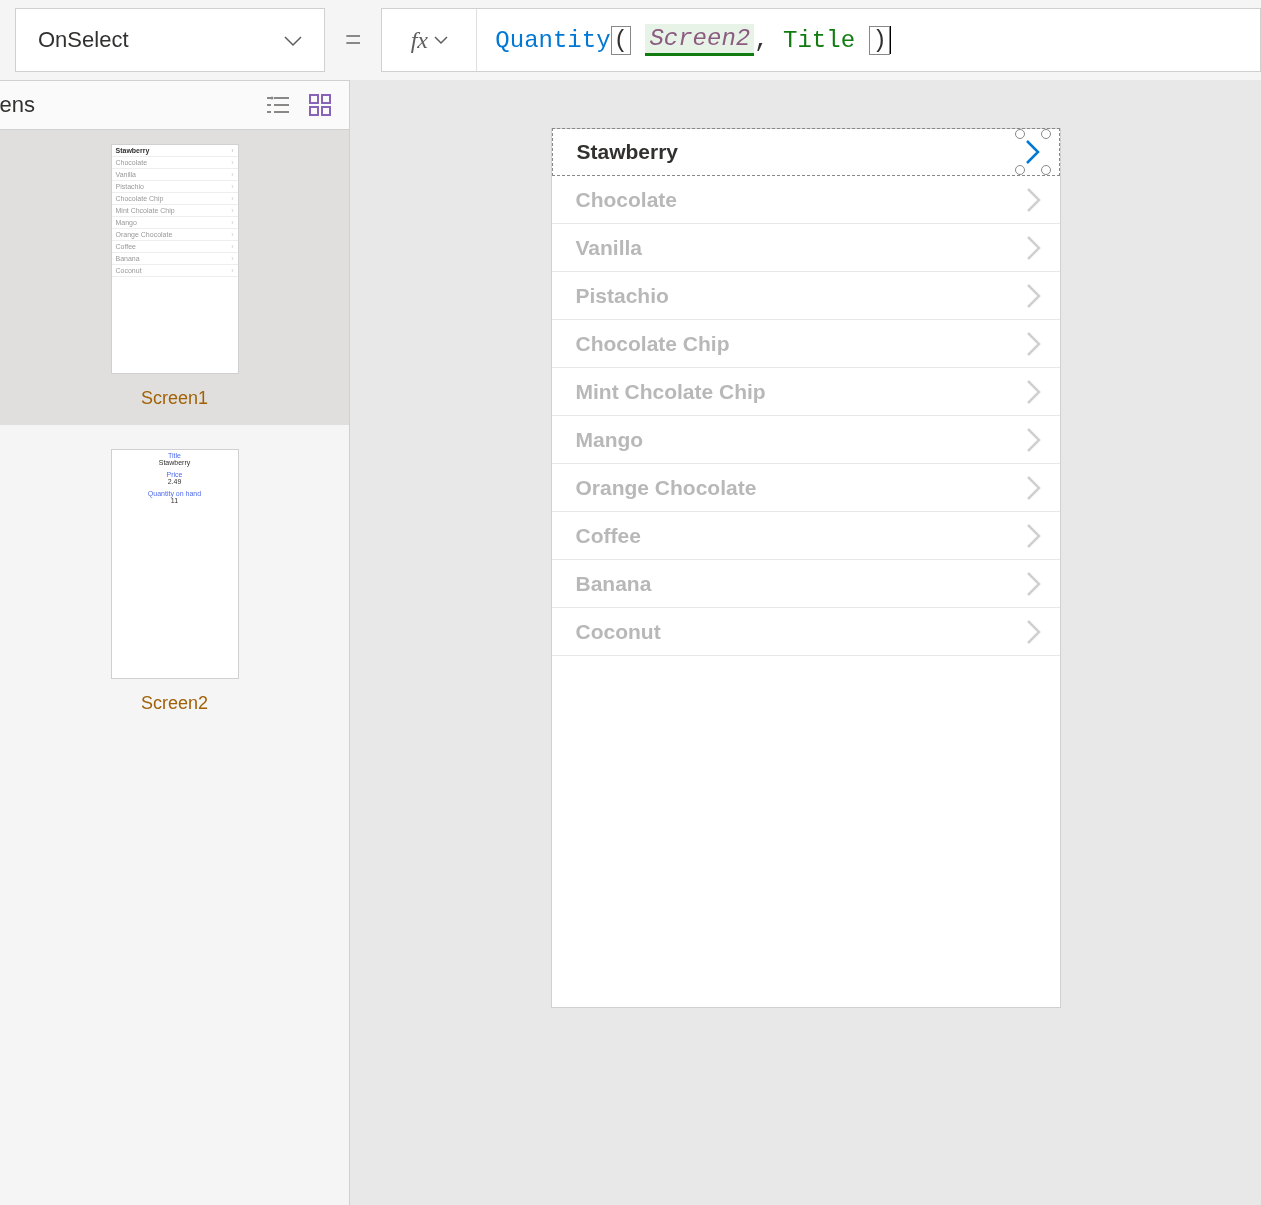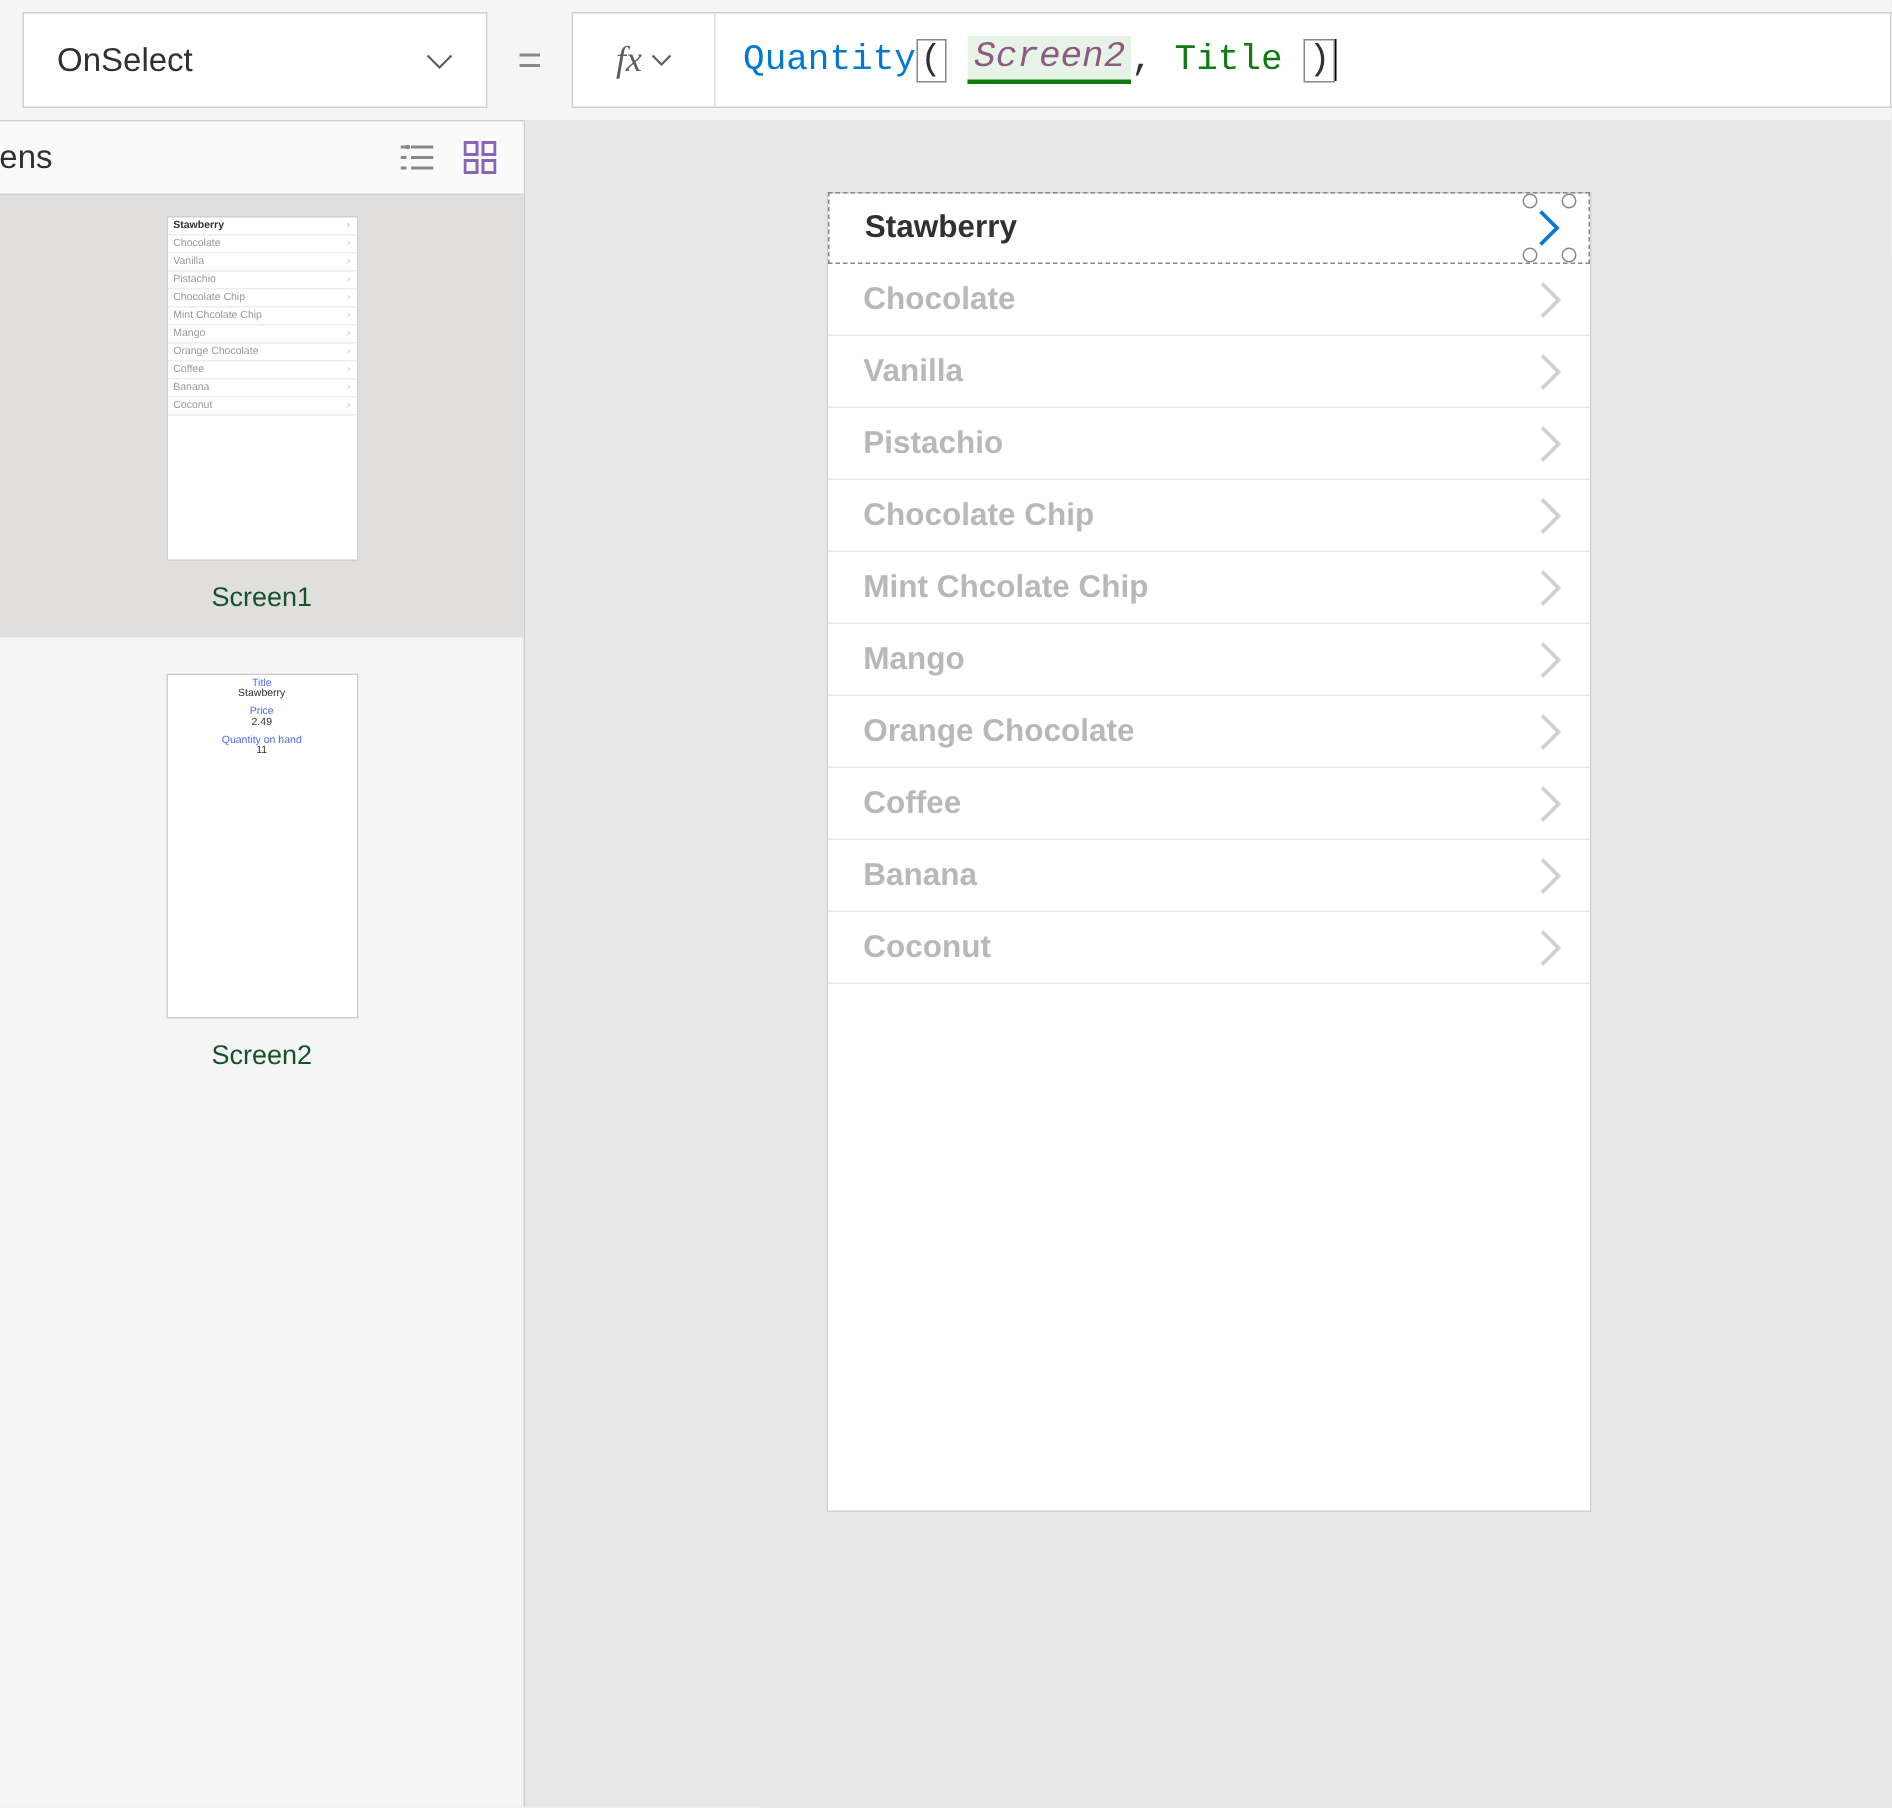--- a/index.html
+++ b/index.html
@@ -141,21 +141,21 @@
     margin: 0 auto;
     border: 1px solid #d0d0d0;
     position: relative;
     overflow: hidden;
   }
   .thumb-selected .thumb {
     border: 1px solid #d0d0d0;
   }
   .thumb-label {
     font-size: 18px;
-    color: #14532d;
+    color: #a16207;
     margin-top: 14px;
   }
   .thumb-list-row {
     border-bottom: 1px solid #eee;
     font-size: 7px;
     color: #999;
     padding: 2px 4px;
     display: flex;
     justify-content: space-between;
     align-items: center;

